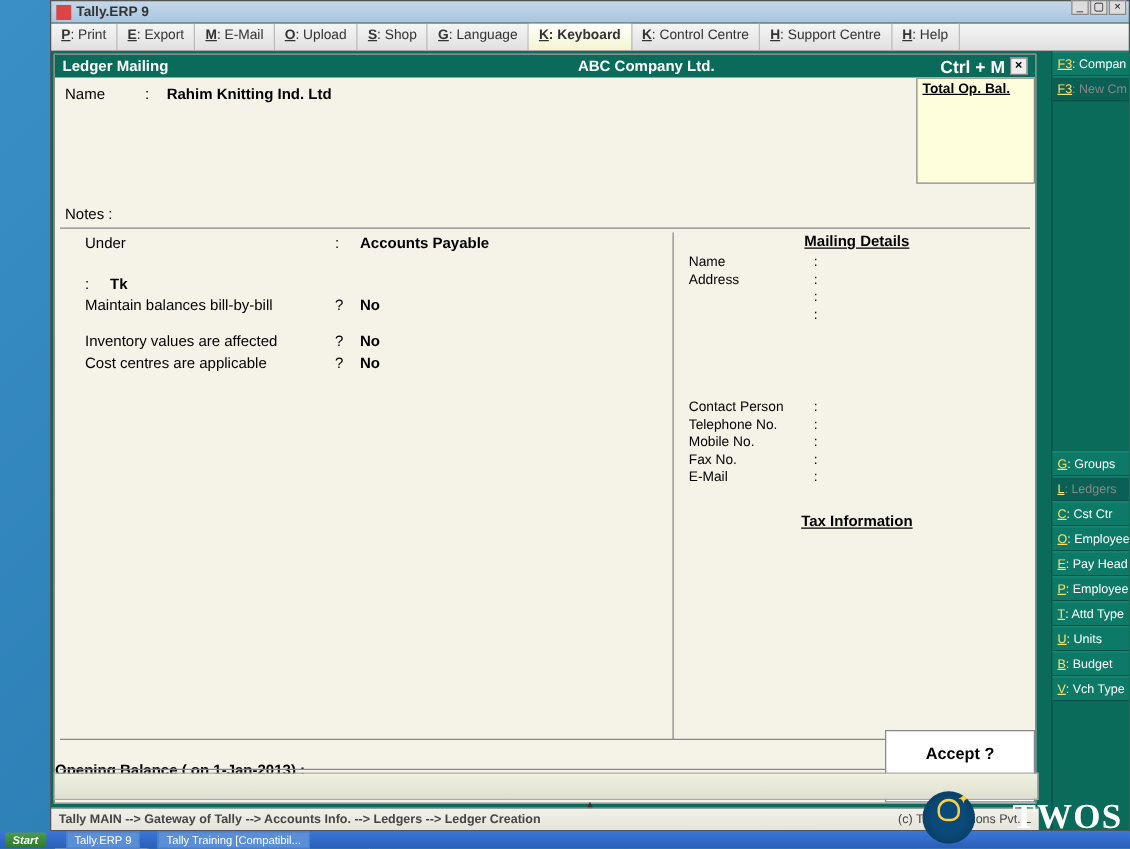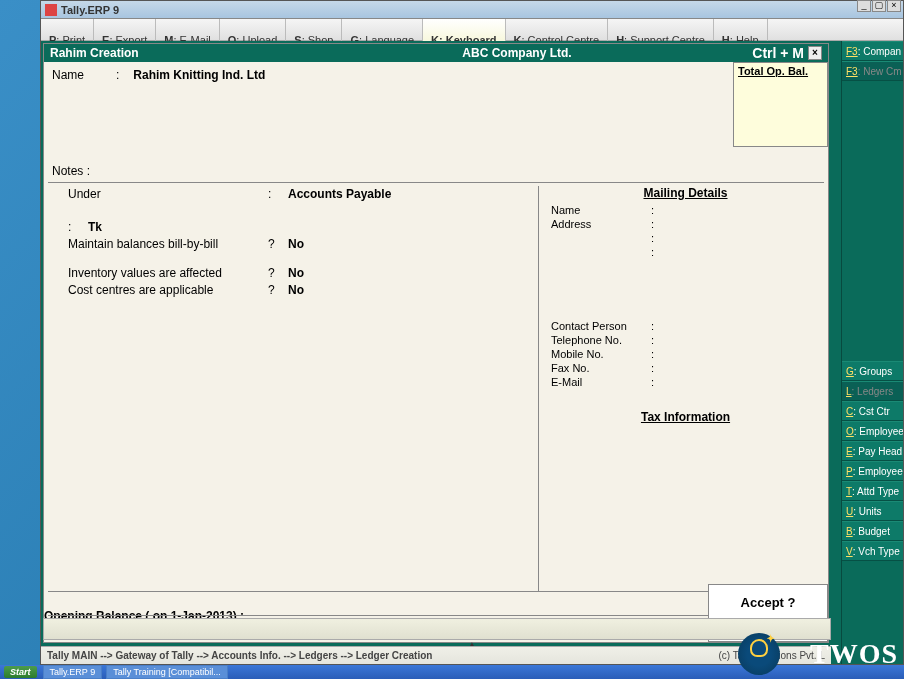--- a/index.html
+++ b/index.html
@@ -55,21 +55,21 @@
   line-height: 9px;
   text-align: center;
 }
 .menubar {
   height: 22px;
   background: linear-gradient(to bottom, #f5f5f5, #e0e0e0);
   display: flex;
   border-bottom: 1px solid #aaa;
 }
 .menu-item {
-  padding: 15px 8px;
+  padding: 3px 8px;
   border-right: 1px solid #bbb;
   font-size: 11px;
   color: #333;
   cursor: pointer;
 }
 .menu-item .uline { text-decoration: underline; font-weight: bold; }
 .menu-item.highlight { background: linear-gradient(to bottom, #fff, #f5f5d0); font-weight: bold; }
 .work-area {
   display: flex;
   height: calc(100% - 40px);
@@ -291,20 +291,21 @@
 .taskbar {
   position: absolute;
   bottom: 0; left: 0; right: 0;
   height: 14px;
   background: linear-gradient(to bottom, #3b77d8, #2a5db8);
   display: flex;
   align-items: center;
   color: #fff;
   font-size: 9px;
   padding: 0 4px;
+  gap: 10px;
 }
 .start-btn {
   background: linear-gradient(to bottom, #4c9c4c, #2c7c2c);
   padding: 1px 6px;
   border-radius: 2px;
   font-weight: bold;
   font-style: italic;
   margin-right: 6px;
 }
 .task-item {
@@ -377,21 +378,21 @@
     <div class="menu-item"><span class="uline">K</span><span>: Control Centre</span></div>
     <div class="menu-item"><span class="uline">H</span><span>: Support Centre</span></div>
     <div class="menu-item"><span class="uline">H</span><span>: Help</span></div>
   </div>
 
   <div class="work-area">
     <div class="main-region">
 
       <div class="form-panel">
         <div class="form-header">
-          <span class="form-header-left">Rahim Creation</span>
+          <span class="form-header-left">Ledger Mailing</span>
           <span class="form-header-center">ABC Company Ltd.</span>
           <span class="form-header-right">Ctrl + M</span>
           <div class="close-x">×</div>
         </div>
 
         <div class="form-body">
           <div class="name-row">
             <span class="name-label">Name</span>
             <span class="colon">:</span>
             <span class="name-value">Rahim Knitting Ind. Ltd</span>

